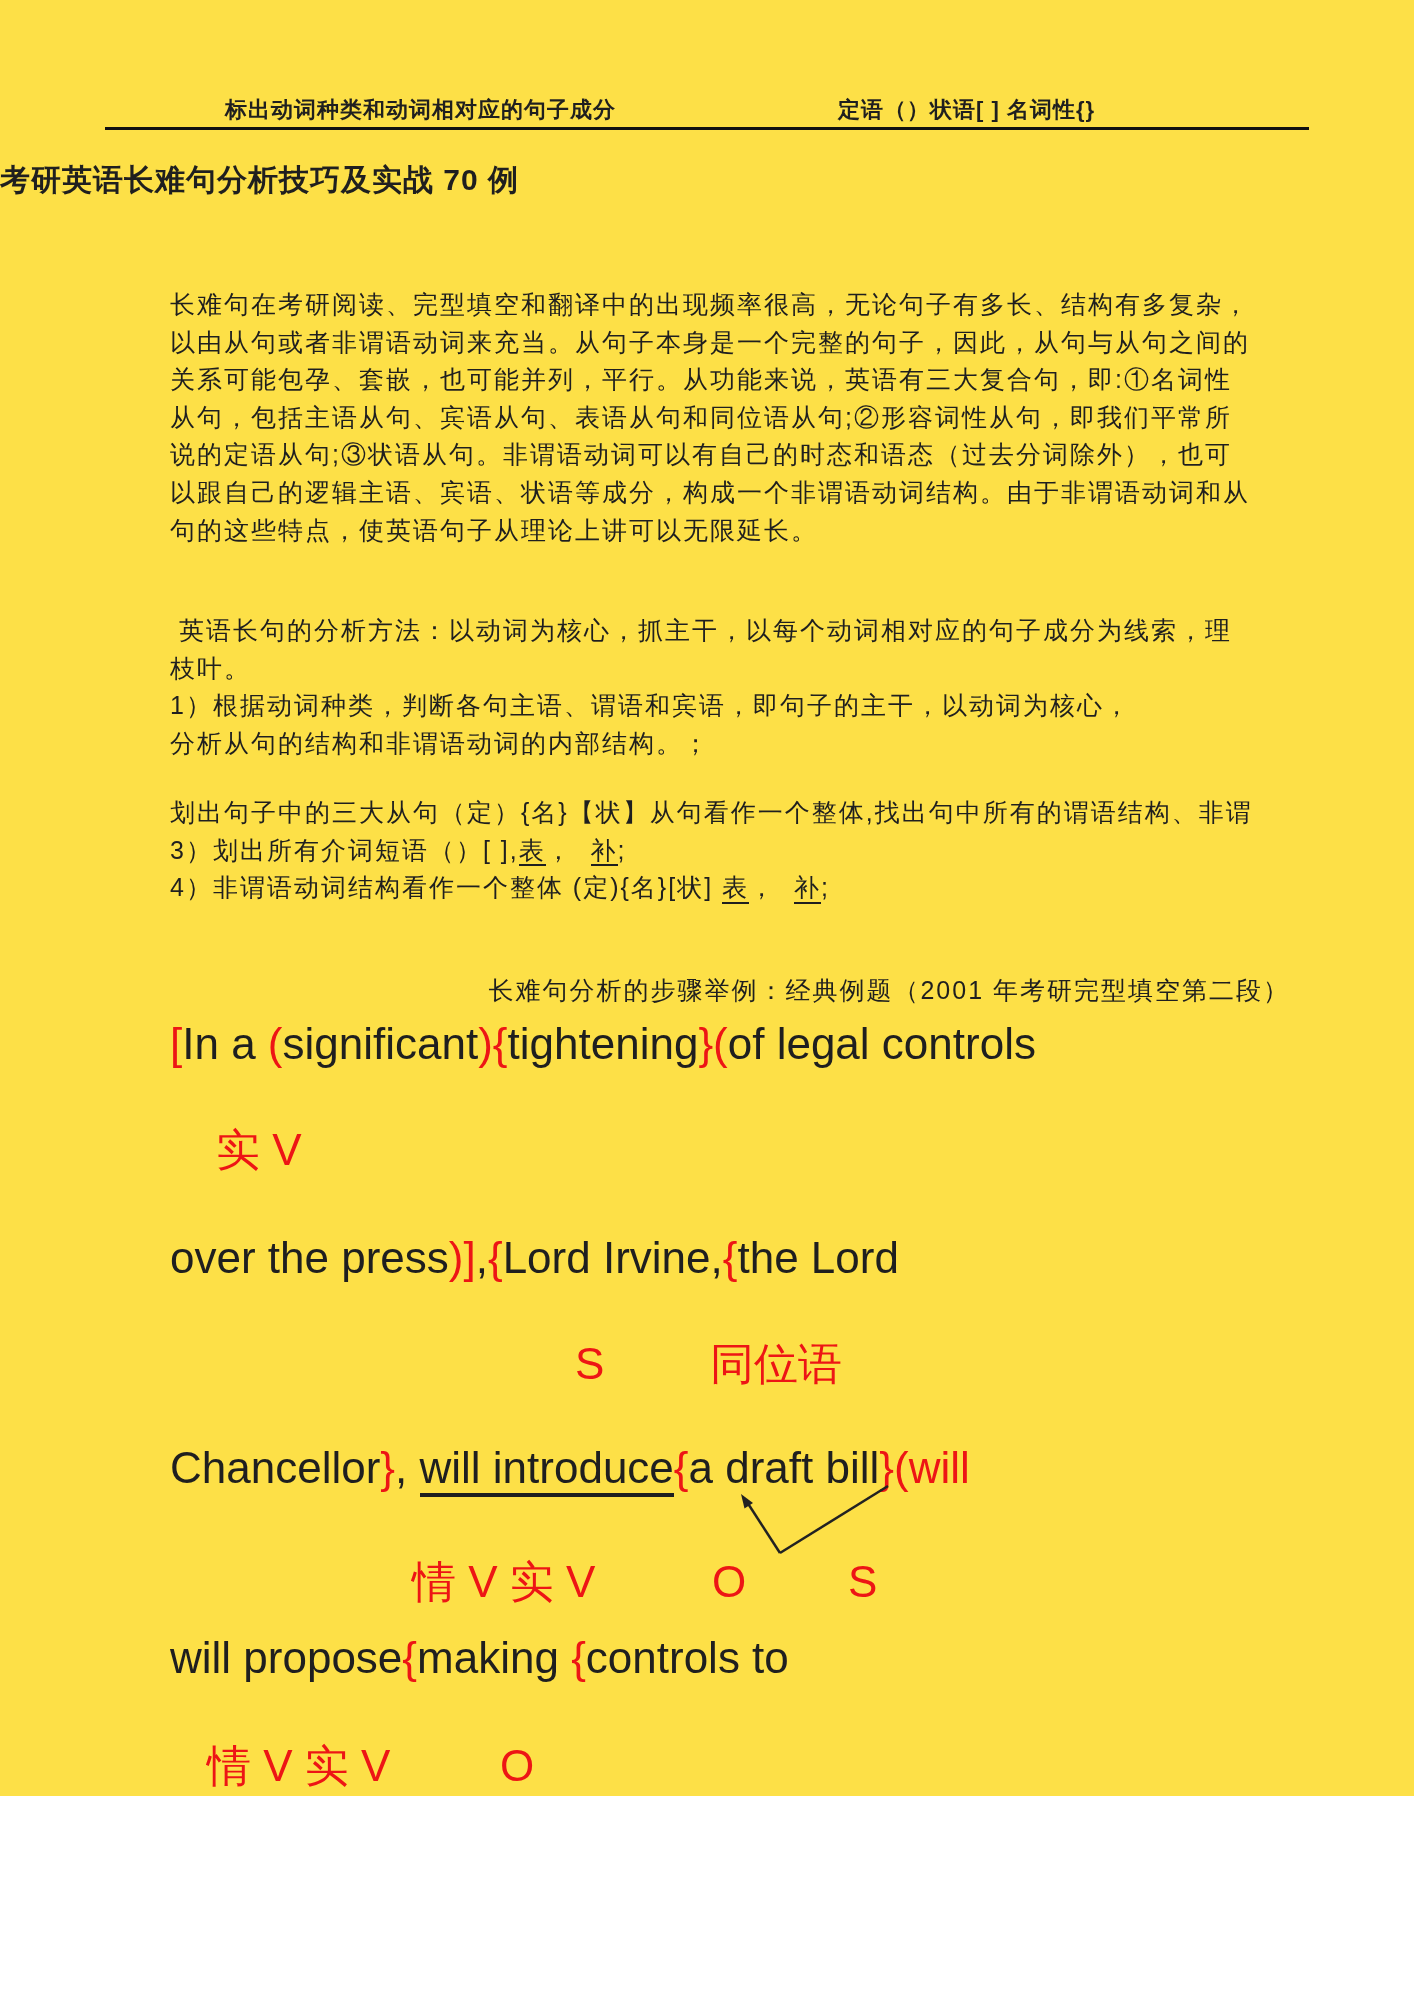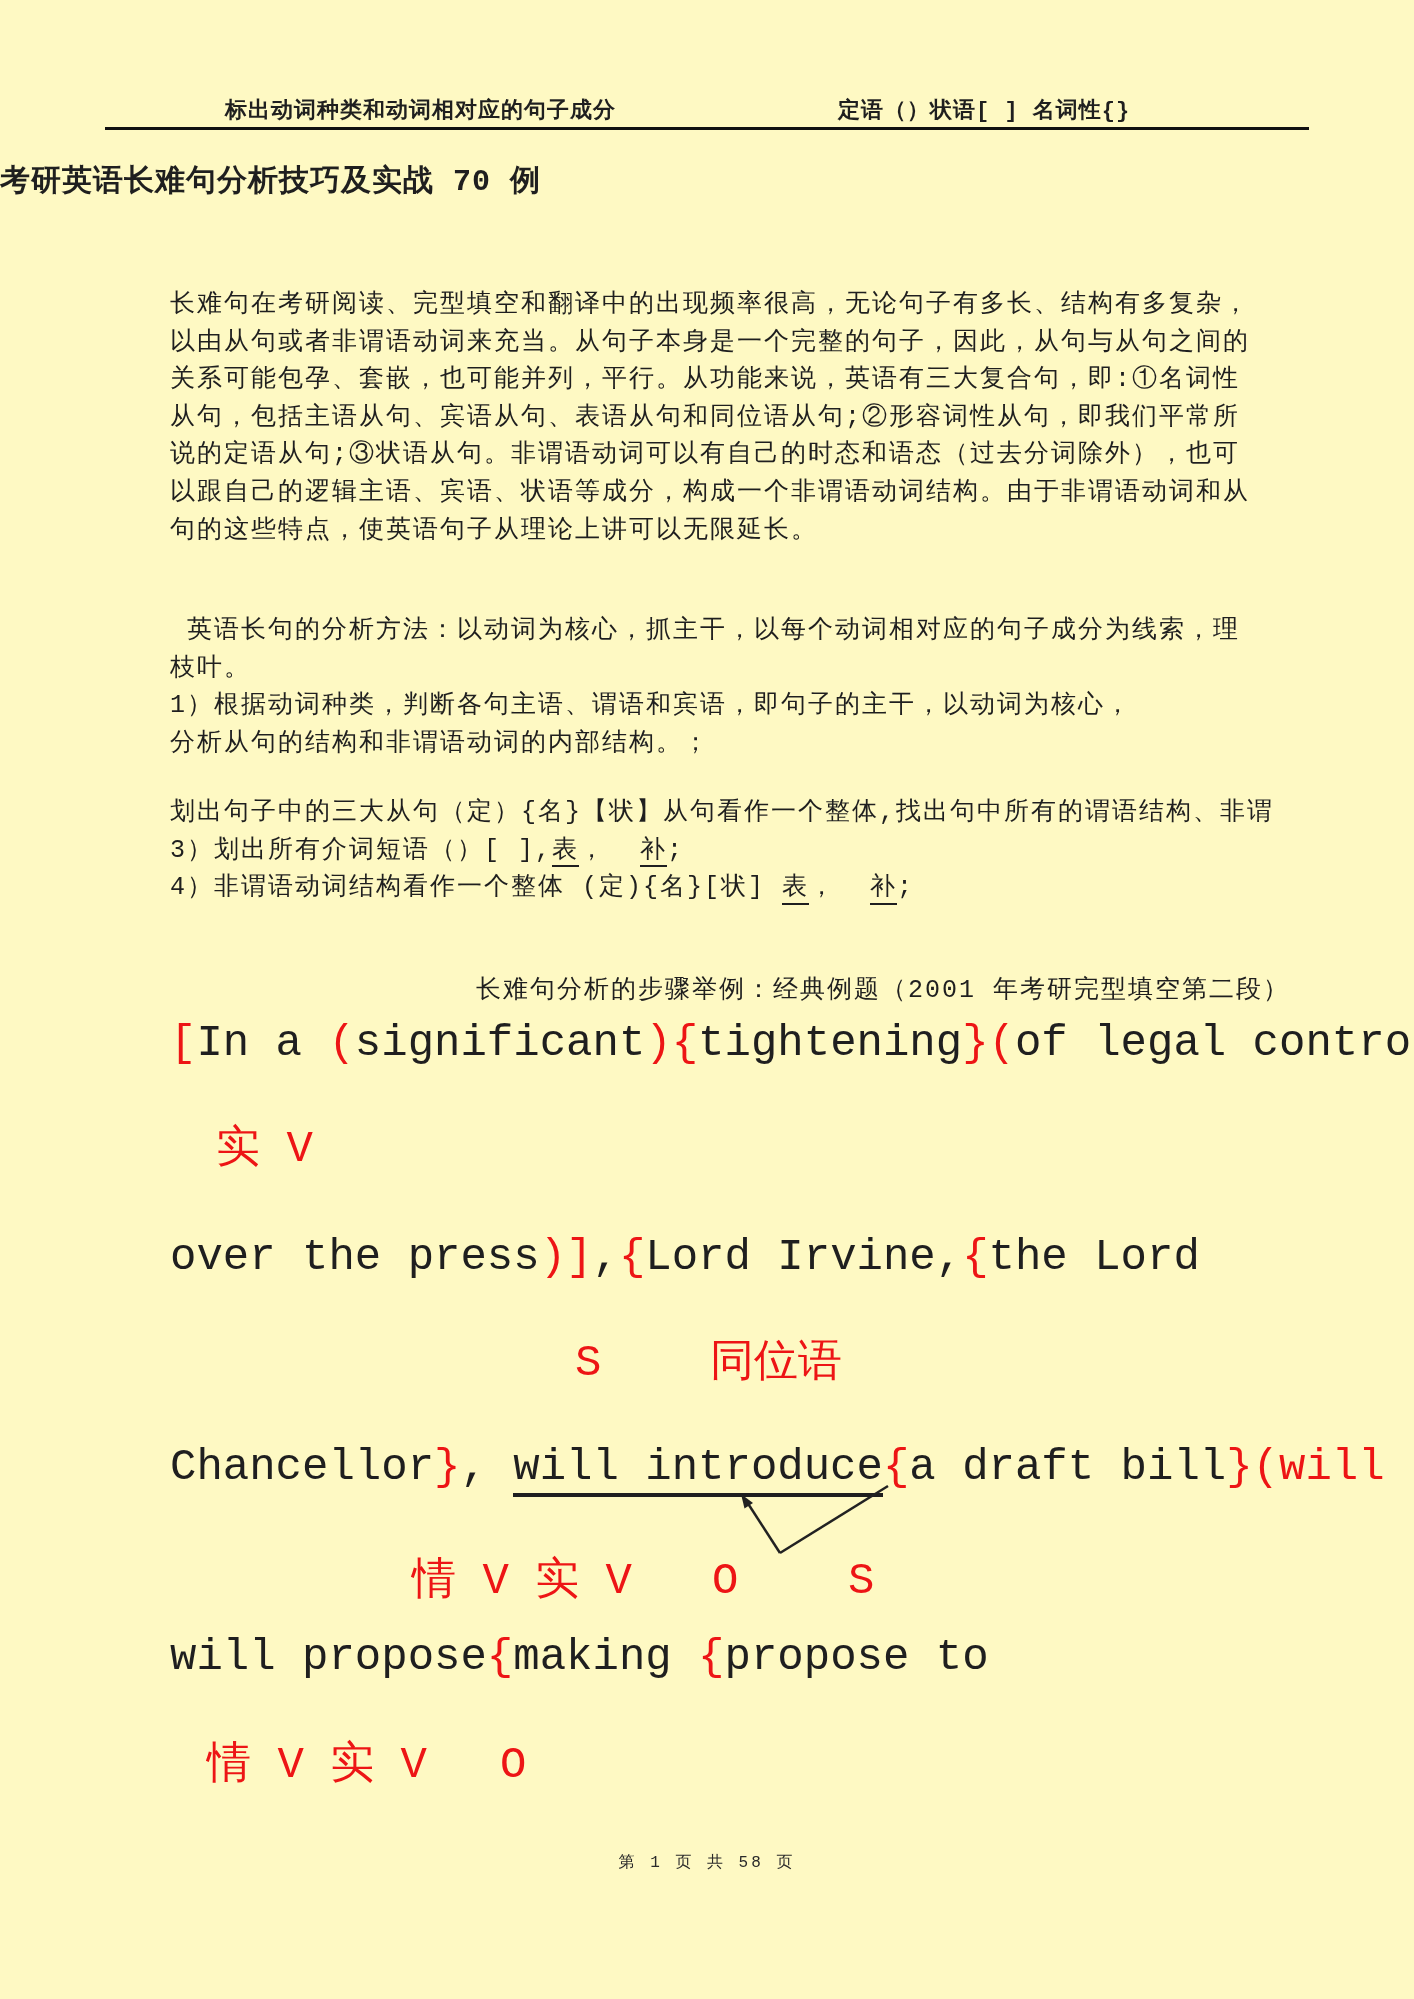--- a/index.html
+++ b/index.html
@@ -1,19 +1,19 @@
 <!DOCTYPE html>
 <html style="--red: #ed1515; --ink: #1f1f1f;"><head>
 <meta charset="utf-8">
 <style>
   :root{ --red:#ed1515; --ink:#1f1f1f; }
   html,body{margin:0;padding:0;background:#ffffff;}
   .page{
-    position:relative; width:1414px; height:1999px; background:#fef9c3;
-    font-family:Liberation Mono, monospace; color:var(--ink);
+    position:relative; width:1414px; height:1796px; background:#fde047;
+    font-family:Liberation Sans, sans-serif; color:var(--ink);
     overflow:hidden;
   }
   .abs{position:absolute; white-space:pre;}
   .hdr{font-size:22px; font-weight:bold; letter-spacing:1px;}
   .hdr-rule{position:absolute; left:105px; top:127px; width:1204px; height:3px; background:#111;}
   .title{position:absolute; left:0; top:160px; width:1334px; 
          font-size:30px; font-weight:bold; letter-spacing:1px;}
   .para{position:absolute; left:170px; width:1120px;}
   .ln{font-size:25px; line-height:37.6px; letter-spacing:2px; white-space:pre;}
   .big{position:absolute; font-size:44px; line-height:1.18; white-space:pre; color:var(--ink);}
@@ -75,20 +75,20 @@
   <svg class="arrows" width="180" height="85" viewBox="0 0 180 85">
     <line x1="55" y1="75" x2="22" y2="24" stroke="#222" stroke-width="2.5"></line>
     <polygon points="16,16 28,25 19.5,30.5" fill="#222"></polygon>
     <line x1="55" y1="75" x2="163" y2="8" stroke="#222" stroke-width="2.5"></line>
   </svg>
 
   <div class="big red" style="left:412px; top:1556px;">情 V 实 V</div>
   <div class="big red" style="left:712px; top:1556px;">O</div>
   <div class="big red" style="left:848px; top:1556px;">S</div>
 
-  <div class="big" style="left:170px; top:1632px;"><span>will propose</span><span class="red">{</span><span>making </span><span class="red">{</span><span>propose to</span></div>
+  <div class="big" style="left:170px; top:1632px;"><span>will propose</span><span class="red">{</span><span>making </span><span class="red">{</span><span>controls to</span></div>
 
   <div class="big red" style="left:207px; top:1740px;">情 V 实 V</div>
   <div class="big red" style="left:500px; top:1740px;">O</div>
 
   <div class="footer">第 1 页 共 58 页</div>
 
 </div>
 
 </body></html>

